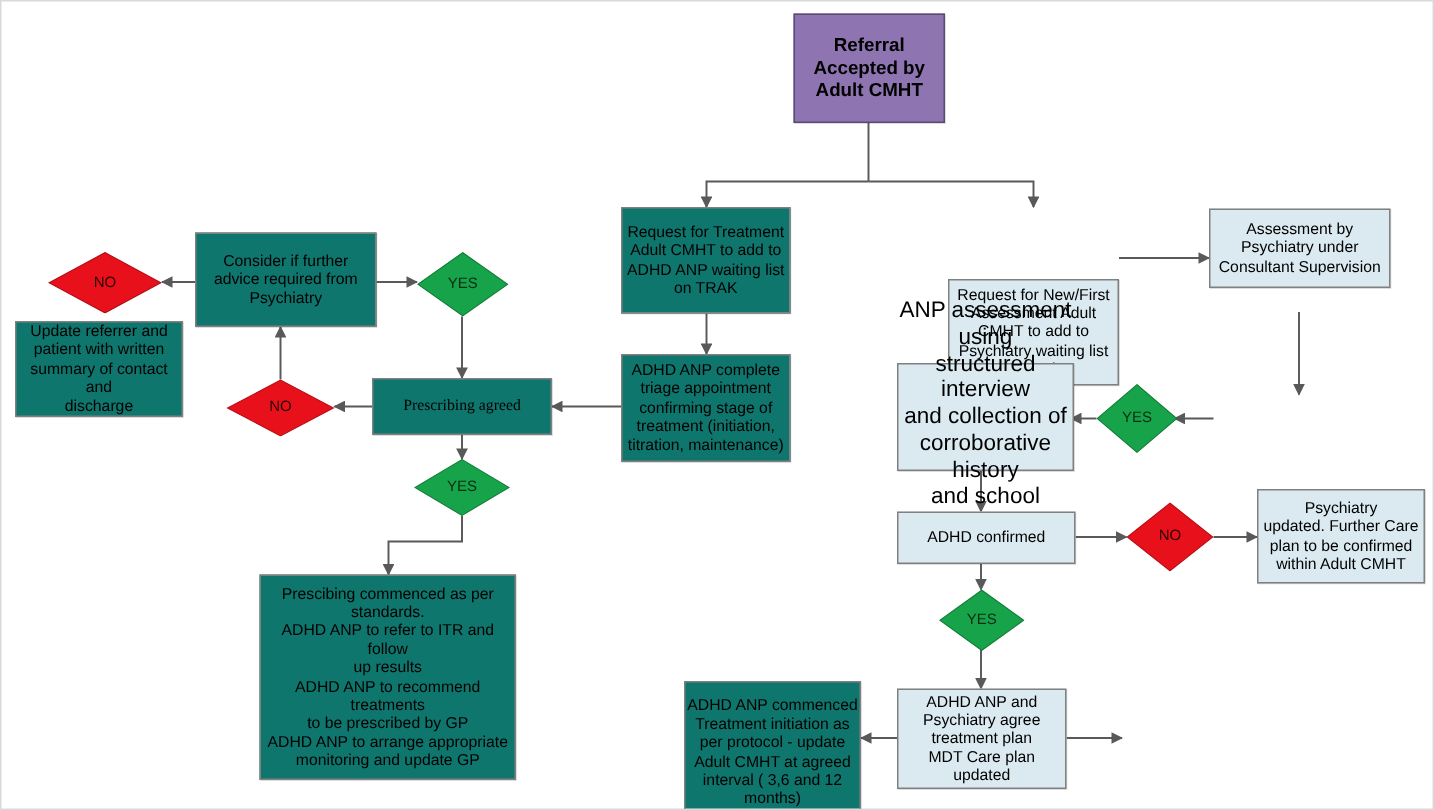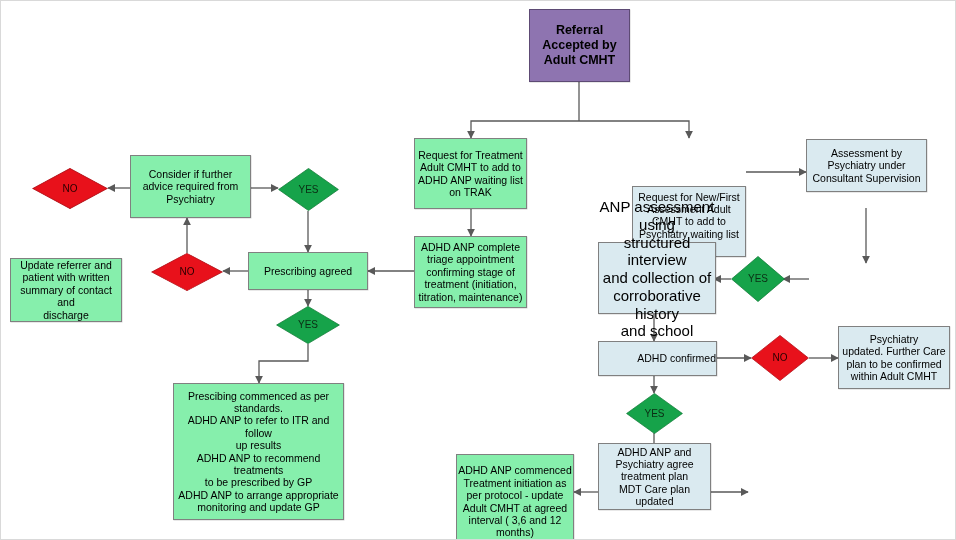--- a/index.html
+++ b/index.html
@@ -23,21 +23,21 @@
     text-align:center;
     color:#000000;
     line-height:1.18;
     white-space:pre-line;
     z-index:2;
   }
   .box{
     border:1px solid #808080;
     box-shadow:0.5px 0.5px 0 rgba(0,0,0,0.18);
   }
-  .box-cream{background:#86efac;}
+  .box-cream{background:#0f766e;}
   .box-blue{background:#DAEAF0;}
   .box-purple{background:#8E74B0;border:1px solid #5d4a74;font-weight:bold;}
 
   .diamond{
     background:transparent;
     border:none;
     box-shadow:none;
   }
   .diamond .dshape{
     position:absolute;
@@ -146,21 +146,21 @@
   </div>
 
   <div class="node box box-blue" style="left:597px;top:241px;width:118px;height:72px;font-size:15px;">
     <span>ANP assessment using
 structured interview
 and collection of
 corroborative history
 and school reports etc</span>
   </div>
 
-  <div class="node box box-blue" style="left:597px;top:340px;width:119px;height:35px;font-size:10.5px;justify-content:flex-end;">
+  <div class="node box box-blue" style="left:597px;top:340px;width:119px;height:35px;font-size:10.5px;">
     <span>ADHD confirmed</span>
   </div>
 
   <div class="node diamond d-red" style="left:750px;top:334px;width:58px;height:46px;font-size:10px;">
     <svg class="dshape" viewBox="0 0 100 100" preserveAspectRatio="none">
       <polygon points="50,1 99,50 50,99 1,50" fill="#E8111B" stroke="#b00d14" stroke-width="1.5"></polygon>
     </svg>
     <span class="dlabel">NO</span>
   </div>
 
@@ -171,21 +171,21 @@
 within Adult CMHT</span>
   </div>
 
   <div class="node diamond d-green" style="left:625px;top:392px;width:57px;height:41px;font-size:10px;">
     <svg class="dshape" viewBox="0 0 100 100" preserveAspectRatio="none">
       <polygon points="50,1 99,50 50,99 1,50" fill="#16A34A" stroke="#0f7a35" stroke-width="1.5"></polygon>
     </svg>
     <span class="dlabel">YES</span>
   </div>
 
-  <div class="node box box-blue" style="left:597px;top:442px;width:113px;height:67px;font-size:10.5px;">
+  <div class="node box box-blue" style="left:597px;top:458px;width:113px;height:67px;font-size:10.5px;">
     <span>ADHD ANP and
 Psychiatry agree
 treatment plan
 MDT Care plan updated</span>
   </div>
 
 
   <div class="node box box-cream" style="left:455px;top:453px;width:118px;height:95px;font-size:10.5px;">
     <span>ADHD ANP commenced
 Treatment initiation as
@@ -196,21 +196,21 @@
   </div>
 
   <div class="node box box-cream" style="left:413px;top:235px;width:113px;height:72px;font-size:10.5px;">
     <span>ADHD ANP complete
 triage appointment
 confirming stage of
 treatment (initiation,
 titration, maintenance)</span>
   </div>
 
-  <div class="node box box-cream" style="left:247px;top:251px;width:120px;height:38px;font-size:10.5px;">
+  <div class="node box box-cream" style="left:247px;top:251px;width:120px;height:38px;font-size:10.5px;font-family:Liberation Serif, serif;">
     <span>Prescribing agreed</span>
   </div>
 
   <div class="node diamond d-red" style="left:150px;top:252px;width:72px;height:38px;font-size:10px;">
     <svg class="dshape" viewBox="0 0 100 100" preserveAspectRatio="none">
       <polygon points="50,1 99,50 50,99 1,50" fill="#E8111B" stroke="#b00d14" stroke-width="1.5"></polygon>
     </svg>
     <span class="dlabel">NO</span>
   </div>
 
@@ -227,21 +227,21 @@
     <span class="dlabel">YES</span>
   </div>
 
   <div class="node diamond d-red" style="left:31px;top:167px;width:76px;height:41px;font-size:10px;">
     <svg class="dshape" viewBox="0 0 100 100" preserveAspectRatio="none">
       <polygon points="50,1 99,50 50,99 1,50" fill="#E8111B" stroke="#b00d14" stroke-width="1.5"></polygon>
     </svg>
     <span class="dlabel">NO</span>
   </div>
 
-  <div class="node box box-cream" style="left:9px;top:213px;width:112px;height:64px;font-size:10.5px;margin-top:44px;">
+  <div class="node box box-cream" style="left:9px;top:213px;width:112px;height:64px;font-size:10.5px;">
     <span>Update referrer and
 patient with written
 summary of contact and
 discharge</span>
   </div>
 
   <div class="node diamond d-green" style="left:275px;top:305px;width:64px;height:38px;font-size:10px;">
     <svg class="dshape" viewBox="0 0 100 100" preserveAspectRatio="none">
       <polygon points="50,1 99,50 50,99 1,50" fill="#16A34A" stroke="#0f7a35" stroke-width="1.5"></polygon>
     </svg>

